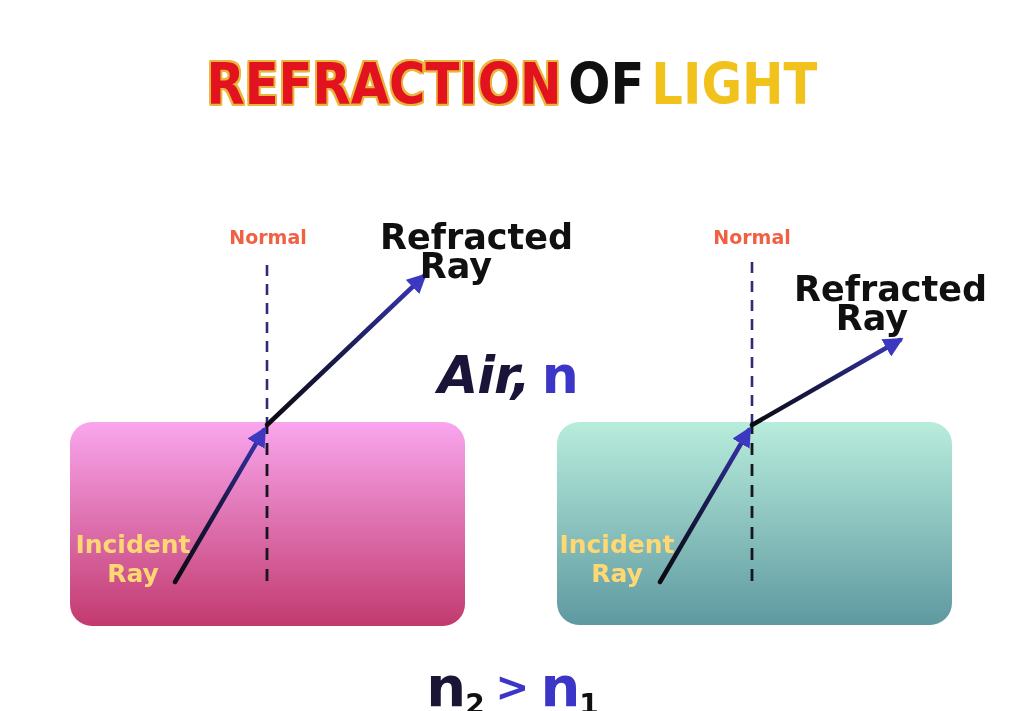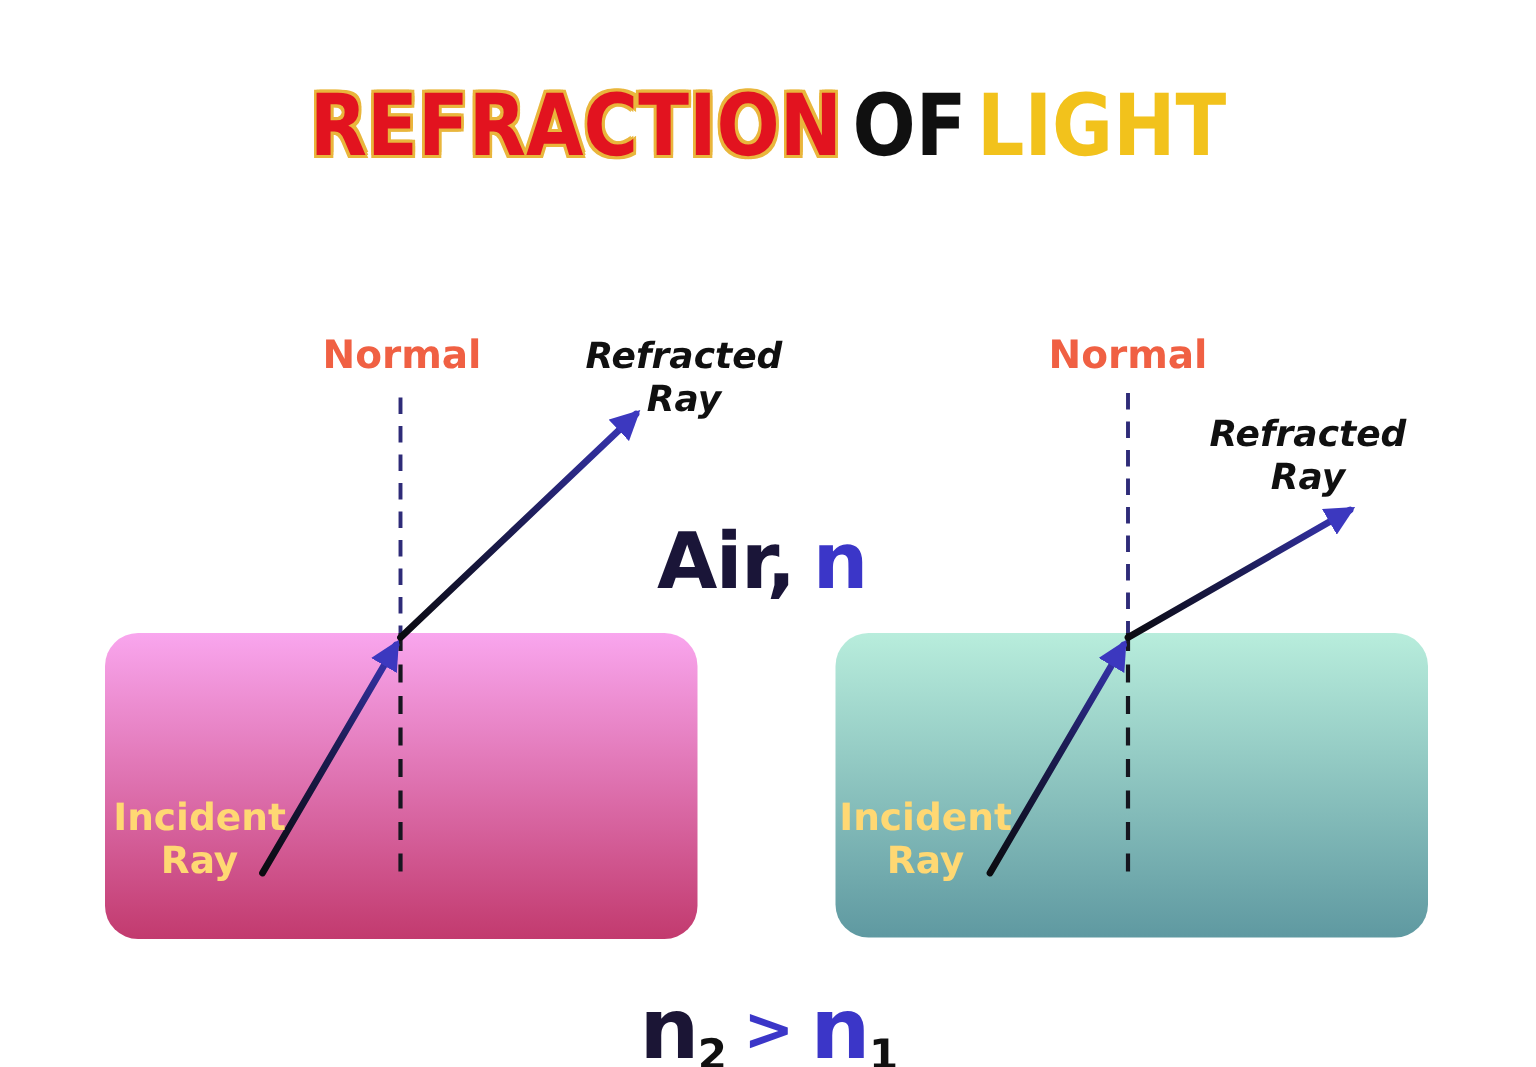--- a/index.html
+++ b/index.html
@@ -33,29 +33,29 @@
   .arrow-fill{fill:var(--ray-blue,#3c38bf);}
   .stop-dark{stop-color:var(--ray-dark,#0b0b10);}
   .stop-mid{stop-color:var(--ray-mid,#1c1c55);}
   .stop-blue{stop-color:var(--ray-blue,#3c38bf);}
   .box1-top{stop-color:var(--medium1-top,#f9a6ee);}
   .box1-bottom{stop-color:var(--medium1-bottom,#c23a6e);}
   .box2-top{stop-color:var(--medium2-top,#b8eddc);}
   .box2-bottom{stop-color:var(--medium2-bottom,#5f99a1);}
   
   .lbl{position:absolute;text-align:center;font-weight:700;line-height:29px;}
-  .lbl-normal{font-size:26px;color:var(--normal-coral,#f06043);}
-  .lbl-refracted{font-size:24px;color:var(--label-black,#101010);font-style:italic;}
+  .lbl-normal{font-size:19px;color:var(--normal-coral,#f06043);}
+  .lbl-refracted{font-size:35px;color:var(--label-black,#101010);}
   .lbl-incident{font-size:25px;color:var(--incident-yellow,#ffd873);text-align:center;}
   .lbl span{display:block;}
   .air-label{
     position:absolute;left:438px;top:326px;font-weight:900;font-size:52px;
     letter-spacing:-1px;white-space:nowrap;
   }
-  .air-word{color:var(--air-navy,#1a1538);}
+  .air-word{color:var(--air-navy,#1a1538);font-style:italic;}
   .air-sym{color:var(--air-blue,#3b36c8);margin-left:12px;}
   .medium-index{position:absolute;font-weight:900;font-size:60px;line-height:1;white-space:nowrap;}
   .idx-base{color:var(--index-navy,#2b2767);}
   .idx-sub{font-size:0.5em;vertical-align:-0.28em;color:var(--index-sub-black,#101010);font-weight:900;}
   .conclusion{
     position:absolute;left:0;right:0;top:640px;text-align:center;
     font-weight:900;font-size:56px;line-height:1;white-space:nowrap;letter-spacing:-1px;
   }
   .con-lhs{color:var(--conclusion-dark,#1b1535);}
   .con-op{color:var(--conclusion-blue,#3b36c8);margin:0 12px;font-size:0.72em;vertical-align:0.12em;}

